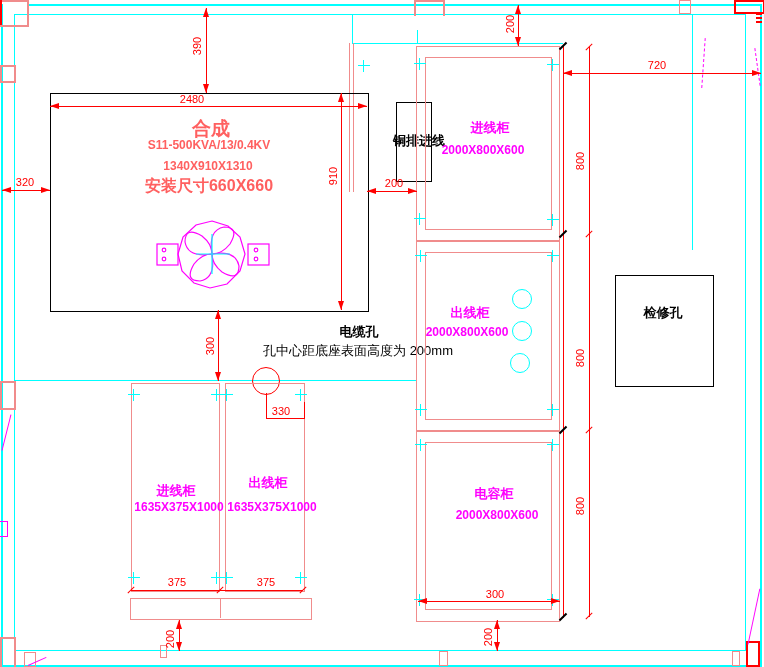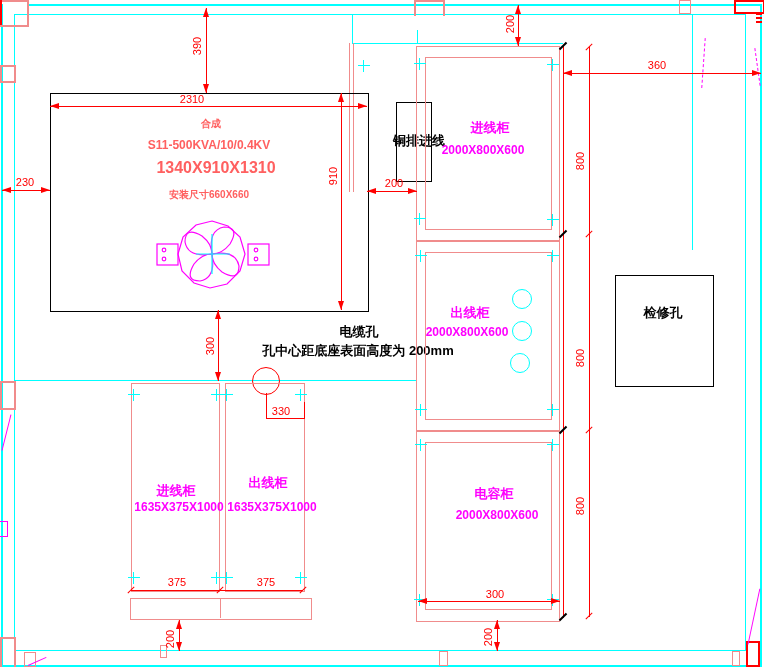--- a/index.html
+++ b/index.html
@@ -86,24 +86,24 @@
   <div class="ln mg rot" style="left:2px;top:450px;width:37px;height:1px;transform:rotate(-76deg)"></div>
   <div class="ln mg" style="left:0;top:521px;width:8px;height:1px"></div>
   <div class="ln mg" style="left:7px;top:521px;width:1px;height:16px"></div>
   <div class="ln mg" style="left:0;top:536px;width:8px;height:1px"></div>
   <div class="ln mg rot" style="left:28px;top:665px;width:20px;height:1px;transform:rotate(-24deg)"></div>
   <div class="ln mg rot" style="left:748px;top:644px;width:57px;height:1px;transform:rotate(-78deg)"></div>
   <div class="ln rot" style="left:703px;top:38px;width:0;height:50px;border-left:1px dashed #ff00ff;transform:rotate(4deg)"></div>
   <div class="ln rot" style="left:757px;top:48px;width:0;height:38px;border-left:1px dashed #ff00ff;transform:rotate(-8deg)"></div>
 
   <div class="box" style="left:50px;top:93px;width:317px;height:217px"></div>
-  <div class="tftext" style="left:211px;top:119px;font-size:10px">合成</div>
-  <div class="tftext" style="left:209px;top:139px;font-size:12px">S11-500KVA/10/0.4KV</div>
-  <div class="tftext" style="left:216px;top:160px;font-size:16px">1340X910X1310</div>
-  <div class="tftext" style="left:209px;top:190px;font-size:10px">安装尺寸660X660</div>
+  <div class="tftext" style="left:211px;top:119px;font-size:19px">合成</div>
+  <div class="tftext" style="left:209px;top:139px;font-size:12px">S11-500KVA/13/0.4KV</div>
+  <div class="tftext" style="left:208px;top:160px;font-size:12px">1340X910X1310</div>
+  <div class="tftext" style="left:209px;top:178px;font-size:16px">安装尺寸660X660</div>
 
   <svg style="left:152px;top:218px" width="120" height="75" viewBox="0 0 120 75">
     <g stroke="#ff00ff" fill="none" stroke-width="1.2">
       <rect x="5" y="26" width="21" height="21"></rect>
       <circle cx="12" cy="32" r="1.8"></circle>
         <circle cx="12" cy="41" r="1.8"></circle>
       <rect x="96" y="26" width="21" height="21"></rect>
       <circle cx="104" cy="32" r="1.8"></circle>
         <circle cx="104" cy="41" r="1.8"></circle>
       <polygon points="60,3 76,8 88,19 93,36 88,53 75,66 58,70 42,65 30,53 26,36 31,19 44,7"></polygon>
@@ -117,21 +117,21 @@
     <g stroke="#00ffff" stroke-width="1.2">
       <line x1="60" y1="16" x2="60" y2="56"></line>
       <line x1="44" y1="36" x2="78" y2="36"></line>
     </g>
   </svg>
 
   <div class="box" style="left:396px;top:102px;width:34px;height:78px"></div>
   <div class="bklabel" style="left:419px;top:134px">铜排进线</div>
 
   <div class="bklabel" style="left:359px;top:325px">电缆孔</div>
-  <div class="bklabel" style="left:358px;top:344px;font-weight:bold">孔中心距底座表面高度为 200mm</div>
+  <div class="bklabel" style="left:358px;top:344px;font-weight:normal">孔中心距底座表面高度为 200mm</div>
   <div class="circR" style="left:266px;top:381px"></div>
 
   <div class="box" style="left:615px;top:275px;width:97px;height:110px"></div>
   <div class="bklabel" style="left:663px;top:306px">检修孔</div>
 
   <div class="smbox" style="left:416px;top:46px;width:142px;height:194px"></div>
   <div class="smbox" style="left:425px;top:57px;width:125px;height:171px"></div>
   <div class="smbox" style="left:416px;top:240px;width:142px;height:190px"></div>
   <div class="smbox" style="left:425px;top:252px;width:125px;height:166px"></div>
   <div class="smbox" style="left:416px;top:430px;width:142px;height:190px"></div>
@@ -181,26 +181,26 @@
   <div class="plus" style="left:301px;top:578px"></div>
 
   <div class="ln rd" style="left:206px;top:8px;width:1px;height:85px"></div>
   <div class="arr aU" style="left:203px;top:8px"></div>
   <div class="arr aD" style="left:203px;top:84px"></div>
   <div class="vdim" style="left:197px;top:46px">390</div>
 
   <div class="ln rd" style="left:50px;top:106px;width:317px;height:1px"></div>
   <div class="arr aL" style="left:50px;top:103px"></div>
   <div class="arr aR" style="left:358px;top:103px"></div>
-  <div class="hdim" style="left:192px;top:94px">2310</div>
+  <div class="hdim" style="left:192px;top:94px">2480</div>
 
   <div class="ln rd" style="left:2px;top:190px;width:48px;height:1px"></div>
   <div class="arr aL" style="left:2px;top:187px"></div>
   <div class="arr aR" style="left:41px;top:187px"></div>
-  <div class="hdim" style="left:25px;top:177px">230</div>
+  <div class="hdim" style="left:25px;top:177px">320</div>
 
   <div class="ln rd" style="left:341px;top:93px;width:1px;height:217px"></div>
   <div class="arr aU" style="left:338px;top:93px"></div>
   <div class="arr aD" style="left:338px;top:301px"></div>
   <div class="vdim" style="left:333px;top:176px">910</div>
 
   <div class="ln rd" style="left:367px;top:191px;width:50px;height:1px"></div>
   <div class="arr aL" style="left:367px;top:188px"></div>
   <div class="arr aR" style="left:408px;top:188px"></div>
   <div class="hdim" style="left:394px;top:178px">200</div>
@@ -216,21 +216,21 @@
   <div class="hdim" style="left:281px;top:406px">330</div>
 
   <div class="ln rd" style="left:518px;top:5px;width:1px;height:41px"></div>
   <div class="arr aU" style="left:515px;top:5px"></div>
   <div class="arr aD" style="left:515px;top:37px"></div>
   <div class="vdim" style="left:510px;top:24px">200</div>
 
   <div class="ln rd" style="left:563px;top:73px;width:198px;height:1px"></div>
   <div class="arr aL" style="left:563px;top:70px"></div>
   <div class="arr aR" style="left:752px;top:70px"></div>
-  <div class="hdim" style="left:657px;top:60px">360</div>
+  <div class="hdim" style="left:657px;top:60px">720</div>
 
   <div class="ln rd" style="left:563px;top:45px;width:1px;height:573px"></div>
   <div class="ln rd" style="left:589px;top:47px;width:1px;height:570px"></div>
   <div class="tickB" style="left:563px;top:46px"></div>
   <div class="tickB" style="left:563px;top:234px"></div>
   <div class="tickB" style="left:563px;top:430px"></div>
   <div class="tickB" style="left:563px;top:617px"></div>
   <div class="tickR" style="left:589px;top:47px"></div>
   <div class="tickR" style="left:589px;top:234px"></div>
   <div class="tickR" style="left:589px;top:430px"></div>

